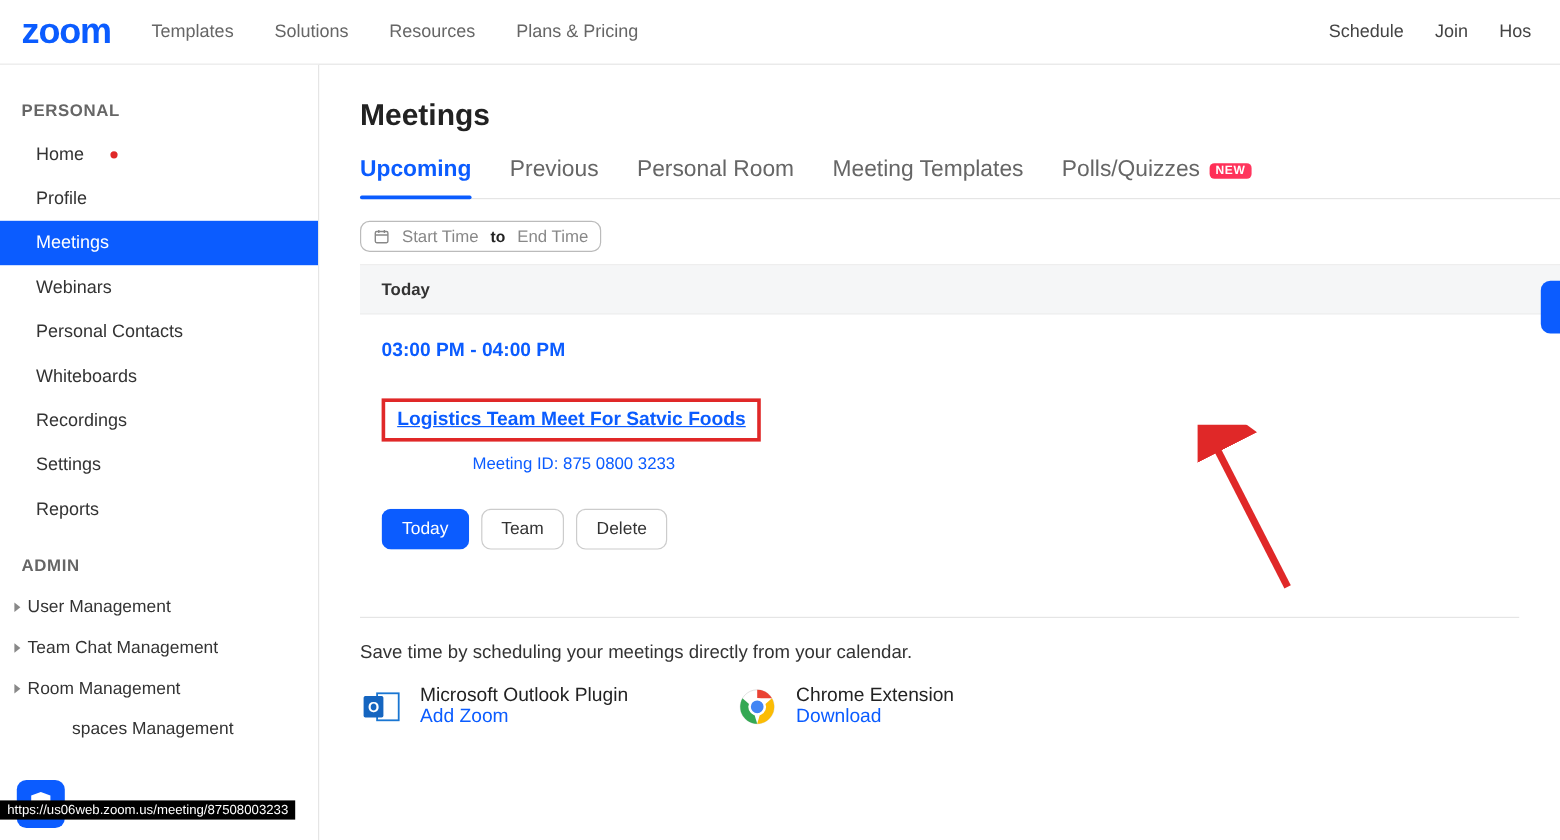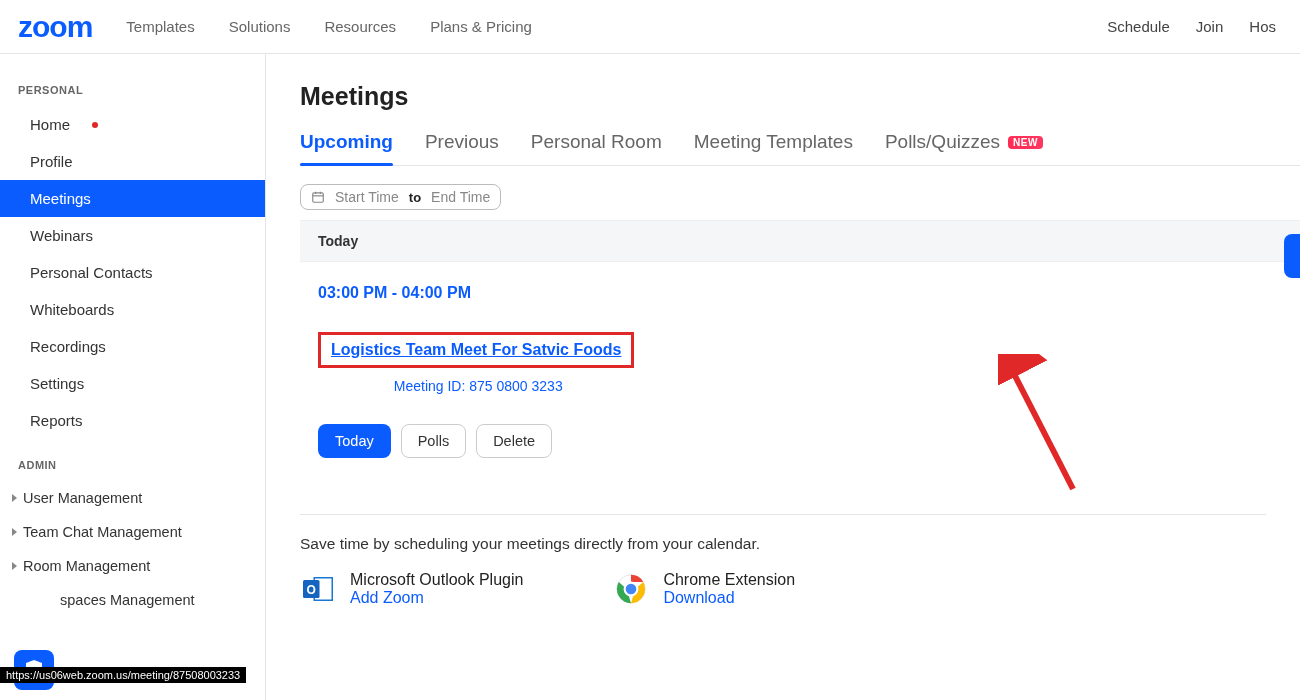--- a/index.html
+++ b/index.html
@@ -10,21 +10,21 @@
   .topnav { height: 54px; display: flex; align-items: center; justify-content: space-between; padding: 0 24px 0 18px; border-bottom: 1px solid #e5e5e5; }
   .topnav-left { display: flex; align-items: center; gap: 34px; }
   .logo { font-weight: 800; font-size: 30px; color: #0B5CFF; letter-spacing: -1px; }
   .topnav-link { color: #666; font-size: 15px; cursor: pointer; }
   .topnav-right { display: flex; align-items: center; gap: 26px; }
   .topnav-right .topnav-link { color: #444; font-weight: 500; }
 
   
   .layout { display: flex; height: calc(700px - 54px); }
   .sidebar { width: 266px; border-right: 1px solid #e5e5e5; overflow-y: auto; padding-top: 24px; background:#fff; }
-  .section-heading { font-size: 11px; letter-spacing: 0.5px; color: #666; font-weight: 600; padding: 6px 18px 10px; text-transform: uppercase; }
+  .section-heading { font-size: 14px; letter-spacing: 0.5px; color: #666; font-weight: 600; padding: 6px 18px 10px; text-transform: uppercase; }
   .side-item { display: flex; align-items: center; padding: 10px 18px 10px 30px; font-size: 15px; color: #333; cursor: pointer; position: relative; gap: 16px; }
   .side-item.active { background: #0B5CFF; color: #fff; font-weight: 500; }
   .side-item .dot { width: 6px; height: 6px; border-radius: 50%; background: #e02828; margin-left: 6px; }
   .admin-item { display: flex; align-items: center; padding: 9px 18px 9px 12px; font-size: 14.5px; color: #333; cursor: pointer; gap: 6px; }
   .chevron { width: 0; height: 0; border-top: 4px solid transparent; border-bottom: 4px solid transparent; border-left: 5px solid #888; display:inline-block; }
 
   
   .main { flex: 1; padding: 28px 0 0 34px; position: relative; overflow: hidden; }
   .page-title { font-size: 25px; font-weight: 700; margin-bottom: 20px; }
   .tabs { display: flex; gap: 32px; border-bottom: 1px solid #e5e5e5; margin-bottom: 18px; padding-right: 34px; }
@@ -190,21 +190,21 @@
     <div class="meeting-row">
       <div class="meeting-time">03:00 PM - 04:00 PM</div>
       <div class="meeting-info">
         <div class="meeting-title-box">
           <a href="#" class="meeting-title-link">Logistics Team Meet For Satvic Foods</a>
         </div>
         <div class="meeting-id">Meeting ID: 875 0800 3233</div>
       </div>
       <div class="meeting-actions">
         <div class="btn btn-primary">Today</div>
-        <div class="btn btn-outline">Polls</div>
+        <div class="btn btn-outline">Team</div>
         <div class="btn btn-outline">Delete</div>
       </div>
     </div>
 
     <svg class="arrow-annot" width="90" height="150">
       <defs>
         <marker id="ah" markerWidth="12" markerHeight="12" refX="2" refY="6" orient="auto">
           <path d="M0,0 L12,6 L0,12 Z" fill="#e02828"></path>
         </marker>
       </defs>

